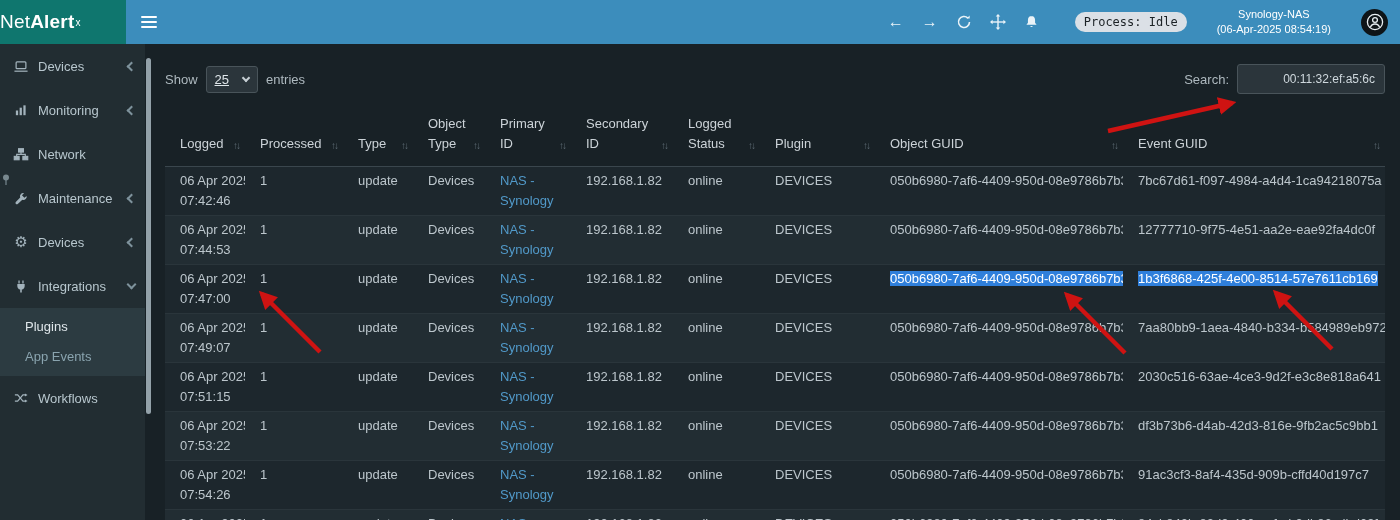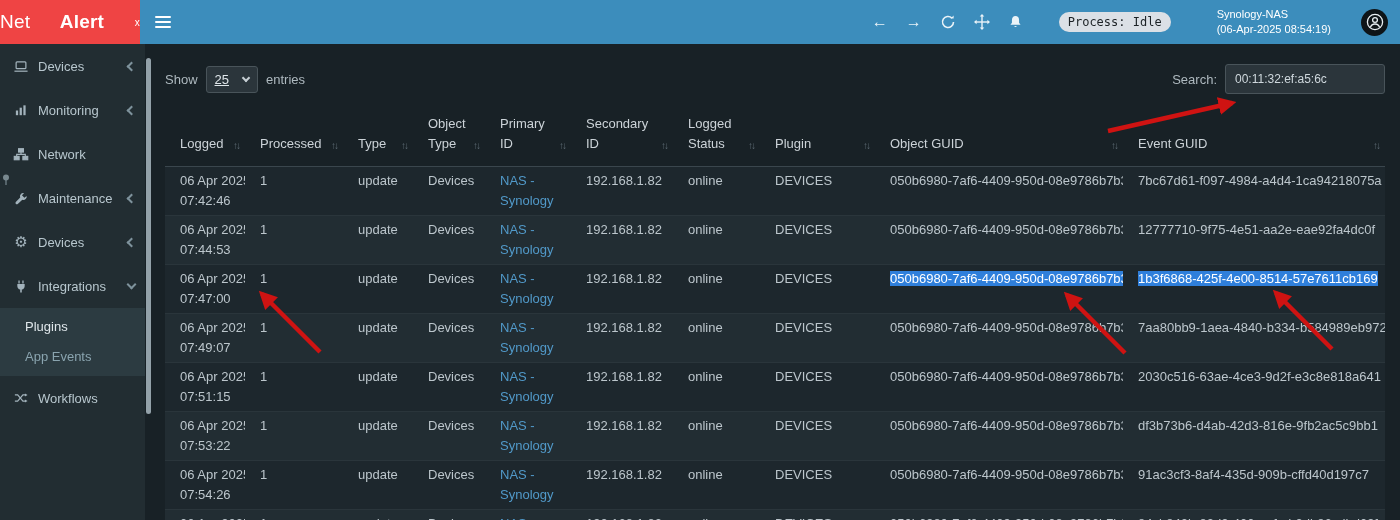--- a/index.html
+++ b/index.html
@@ -5,51 +5,51 @@
   * { box-sizing: border-box; margin: 0; padding: 0; }
   html,body { width:1400px; height:520px; overflow:hidden; }
   body {
     position:relative;
     background:#182126;
     font-family:"Liberation Sans", sans-serif;
     color:#bcc6cc;
   }
   
   .topbar { position:absolute; top:0; left:0; right:0; height:44px; background:#3c8dbc; display:flex; align-items:stretch; z-index:5; }
-  .brand { width:140px; background:#ef4444; color:#fff; display:flex; align-items:center; justify-content:space-between; font-size:19px; letter-spacing:.2px; }
+  .brand { width:126px; background:#0f766e; color:#fff; display:flex; align-items:center; justify-content:flex-start; font-size:19px; letter-spacing:.2px; }
   .brand b { font-weight:700; }
   .brand sup { font-size:10px; margin-left:1px; }
   .topbar-main { flex:1; display:flex; align-items:center; padding:0 12px 0 0; }
   .hamburger { width:46px; height:44px; display:flex; flex-direction:column; justify-content:center; align-items:center; gap:3px; cursor:pointer; }
   .hamburger span { display:block; width:16px; height:2px; background:#fff; border-radius:1px; }
   .nav-icons { margin-left:auto; display:flex; align-items:center; gap:18px; color:#eaf3f8; }
   .nav-ic { font-size:16px; line-height:1; cursor:pointer; display:flex; align-items:center; }
   .badge-process { margin-left:18px; background:#dbe0e6; color:#1c2226; font-family:"DejaVu Sans Mono", monospace; font-size:12px; padding:3px 9px; border-radius:10px; white-space:nowrap; }
-  .host { margin-left:28px; text-align:left; color:#fff; font-size:11px; line-height:1.4; white-space:nowrap; }
+  .host { margin-left:12px; text-align:center; color:#fff; font-size:11px; line-height:1.4; white-space:nowrap; }
   .avatar { margin-left:12px; width:27px; height:27px; border-radius:50%; background:#0e1418; display:flex; align-items:center; justify-content:center; flex:none; }
   
   .sidebar { position:absolute; top:44px; left:0; bottom:0; width:145px; background:#222d32; color:#b8c7ce; font-size:13px; z-index:4; }
   .side-item { display:flex; align-items:center; gap:9px; padding:12px 10px 12px 13px; height:44px; cursor:pointer; position:relative; }
   .side-item .icon { width:16px; display:flex; justify-content:center; color:#a3b3bc; flex:none; }
   .side-item .lbl { white-space:nowrap; }
   .chev { width:7px; height:7px; border-left:2px solid #7e929c; border-bottom:2px solid #7e929c; margin-left:auto; flex:none; }
   .chev-left { transform:rotate(45deg); }
   .chev-down { transform:rotate(-45deg); margin-top:-3px; }
   .submenu { background:#2c3b41; padding:4px 0; }
   .sub-item { padding:7px 10px 7px 25px; color:#8aa4af; cursor:pointer; line-height:16px; }
   .sub-item.active { color:#dfe6ea; }
   .pin { position:absolute; left:1px; top:130px; color:#78888f; }
   .side-scrollthumb { position:absolute; left:146px; top:58px; width:5px; height:356px; background:#93a1a9; border-radius:3px; z-index:6; }
   
   main { position:absolute; top:44px; left:151px; right:0; bottom:0; background:#182126; padding:20px 15px 0 14px; }
   .toolbar { display:flex; align-items:center; font-size:13px; color:#aeb9bf; margin-bottom:12px; }
   .entries-select { display:inline-flex; align-items:center; gap:14px; background:#2b353b; border:1px solid #49545a; border-radius:3px; padding:5px 8px; color:#dfe6ea; margin:0 8px; cursor:pointer;text-decoration:underline; }
   .sel-arrow { width:6px; height:6px; border-left:2px solid #c6ced3; border-bottom:2px solid #c6ced3; transform:rotate(-45deg); margin-top:-2px; }
   .search-wrap { margin-left:auto; display:flex; align-items:center; gap:8px; }
-  .search-input { background:#2b353b; border:1px solid #49545a; border-radius:3px; color:#cfd8dd; font-size:12px; padding:7px 9px; width:160px; font-family:"Liberation Sans", sans-serif; }
+  .search-input { background:#2b353b; border:1px solid #49545a; border-radius:3px; color:#cfd8dd; font-size:12px; padding:7px 9px; width:148px; font-family:"Liberation Sans", sans-serif;text-align:right; }
   
   table { width:100%; border-collapse:collapse; table-layout:fixed; font-size:13px; color:#bcc6cc; }
   thead th { position:relative; text-align:left; vertical-align:bottom; font-weight:400; color:#ccd3d8; padding:8px 22px 12px 15px; border-bottom:1px solid #3a464d; line-height:20px; }
   .sort { position:absolute; right:6px; bottom:10px; color:#5f6d75; font-size:10px; letter-spacing:-2px; cursor:pointer; }
   tbody tr { border-top:1px solid #2a353b; }
   tbody tr:nth-child(odd)  { background:#1d272d; }
   tbody tr:nth-child(even) { background:#222d33; }
   td { padding:4px 8px 4px 15px; vertical-align:top; line-height:20px; overflow:hidden; white-space:nowrap; }
   a.link { color:#5199c9; text-decoration:none; cursor:pointer; }
   .hl { background:#2f7fdb; color:#fff; }

